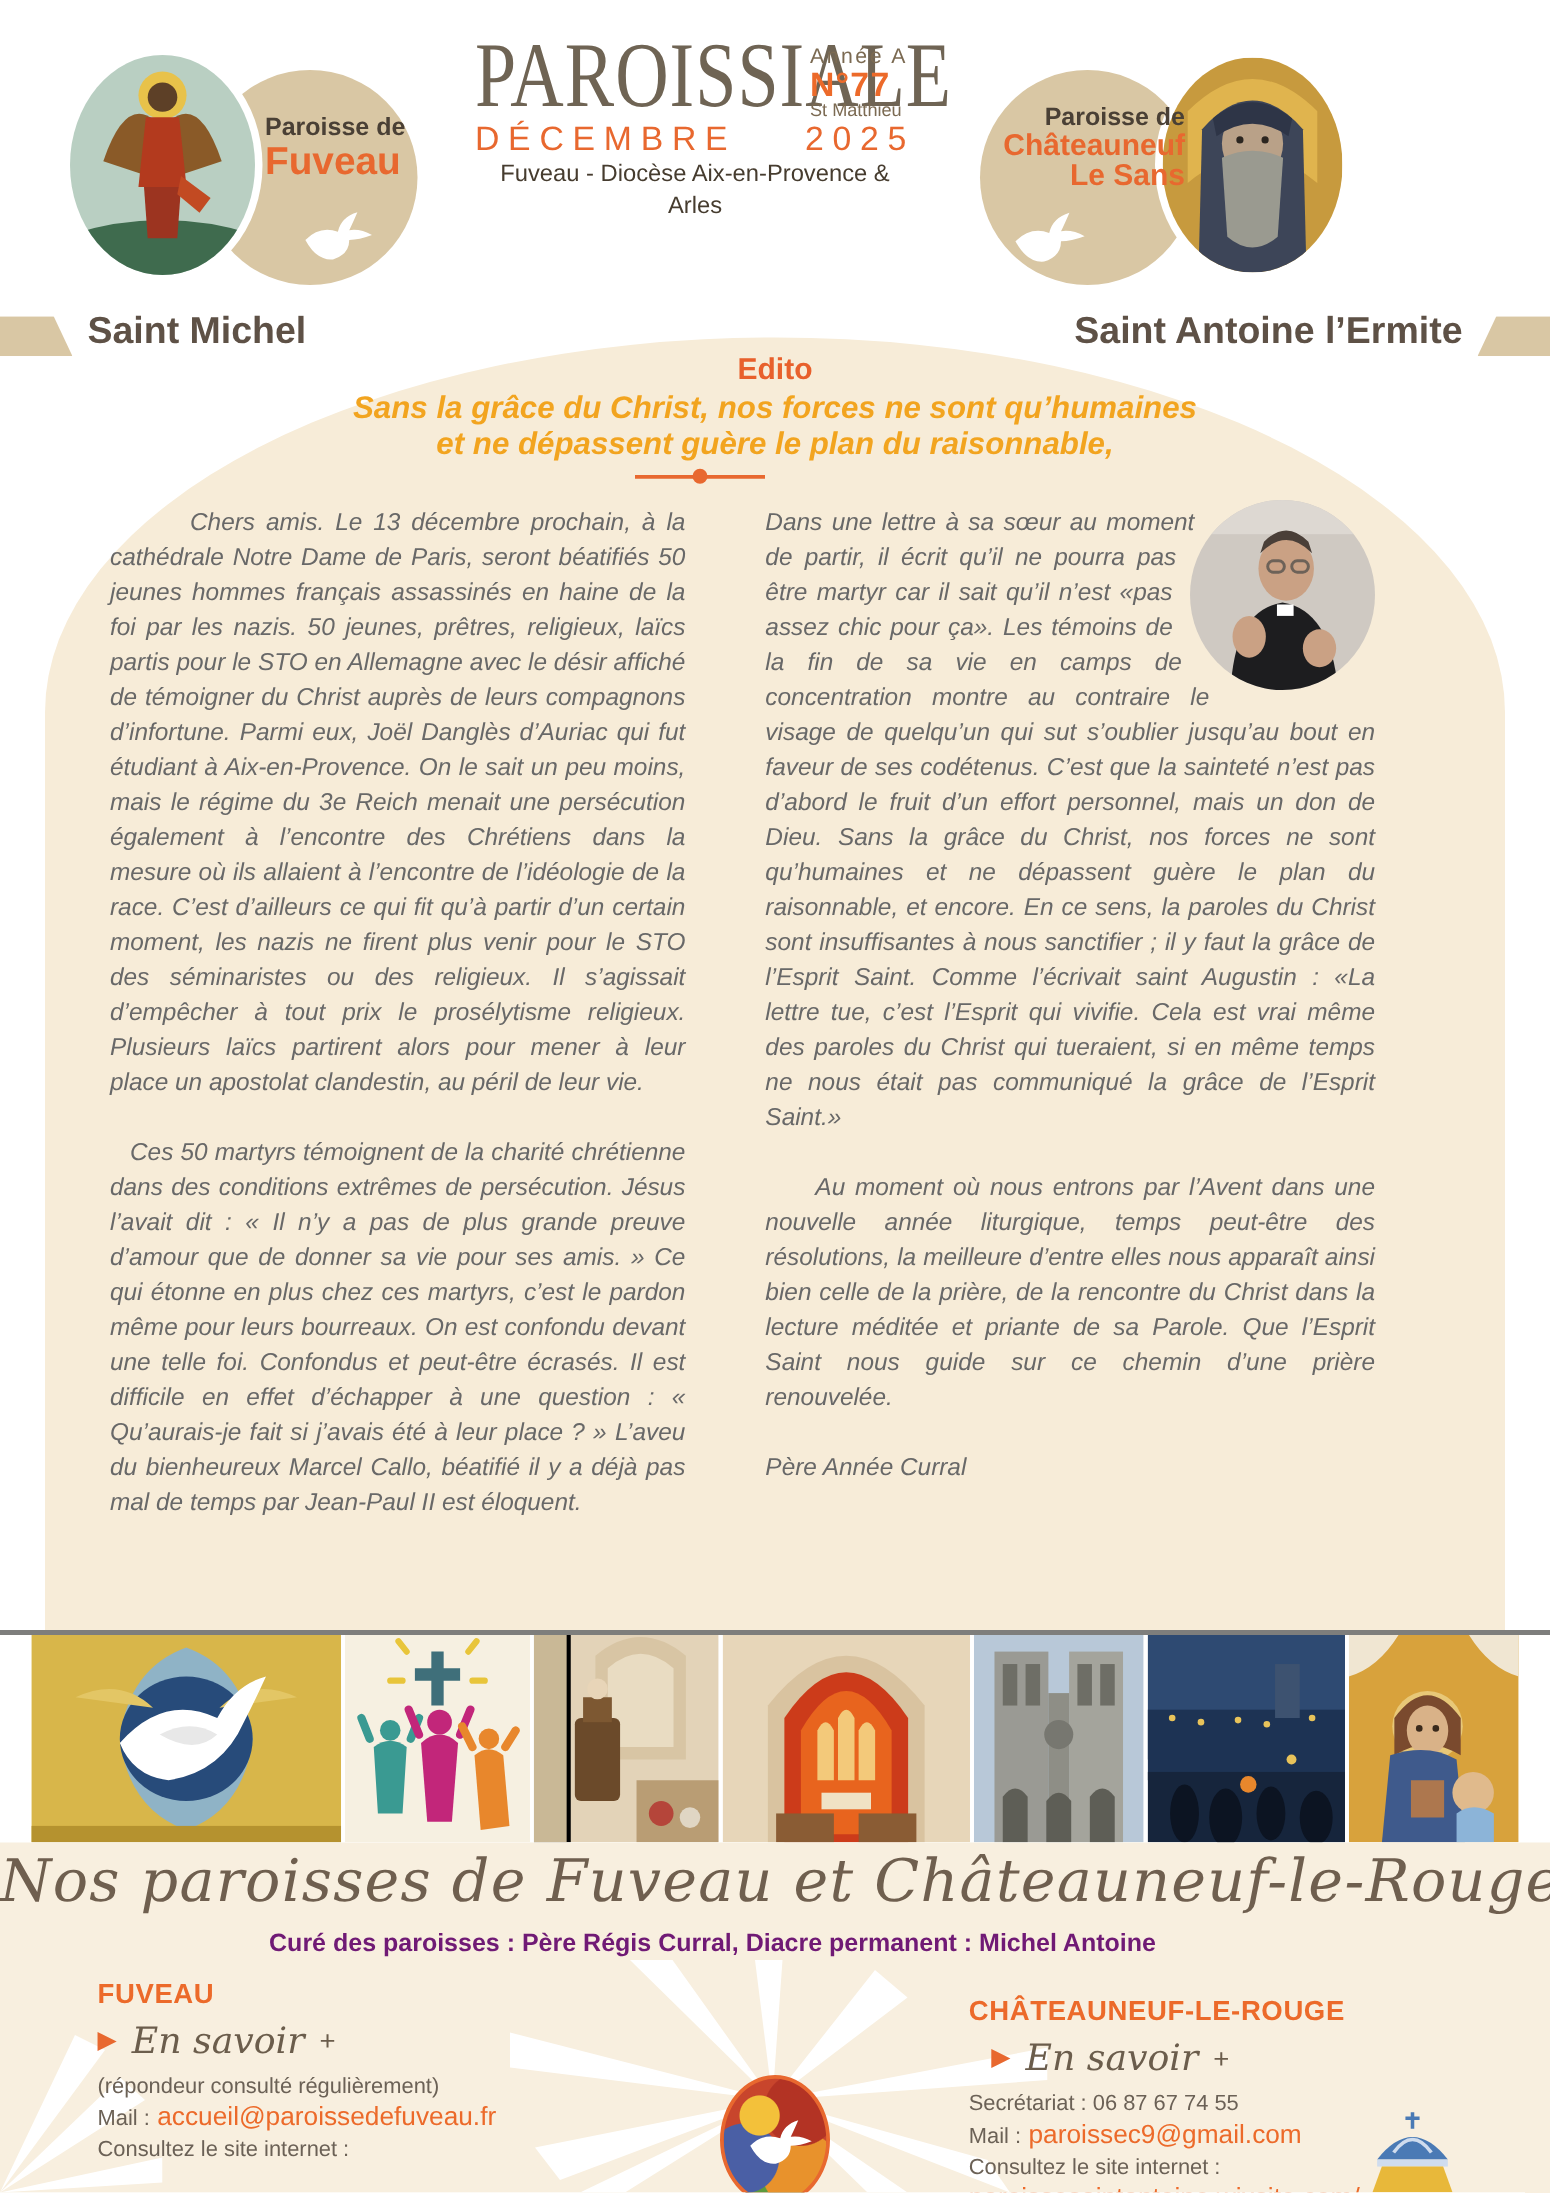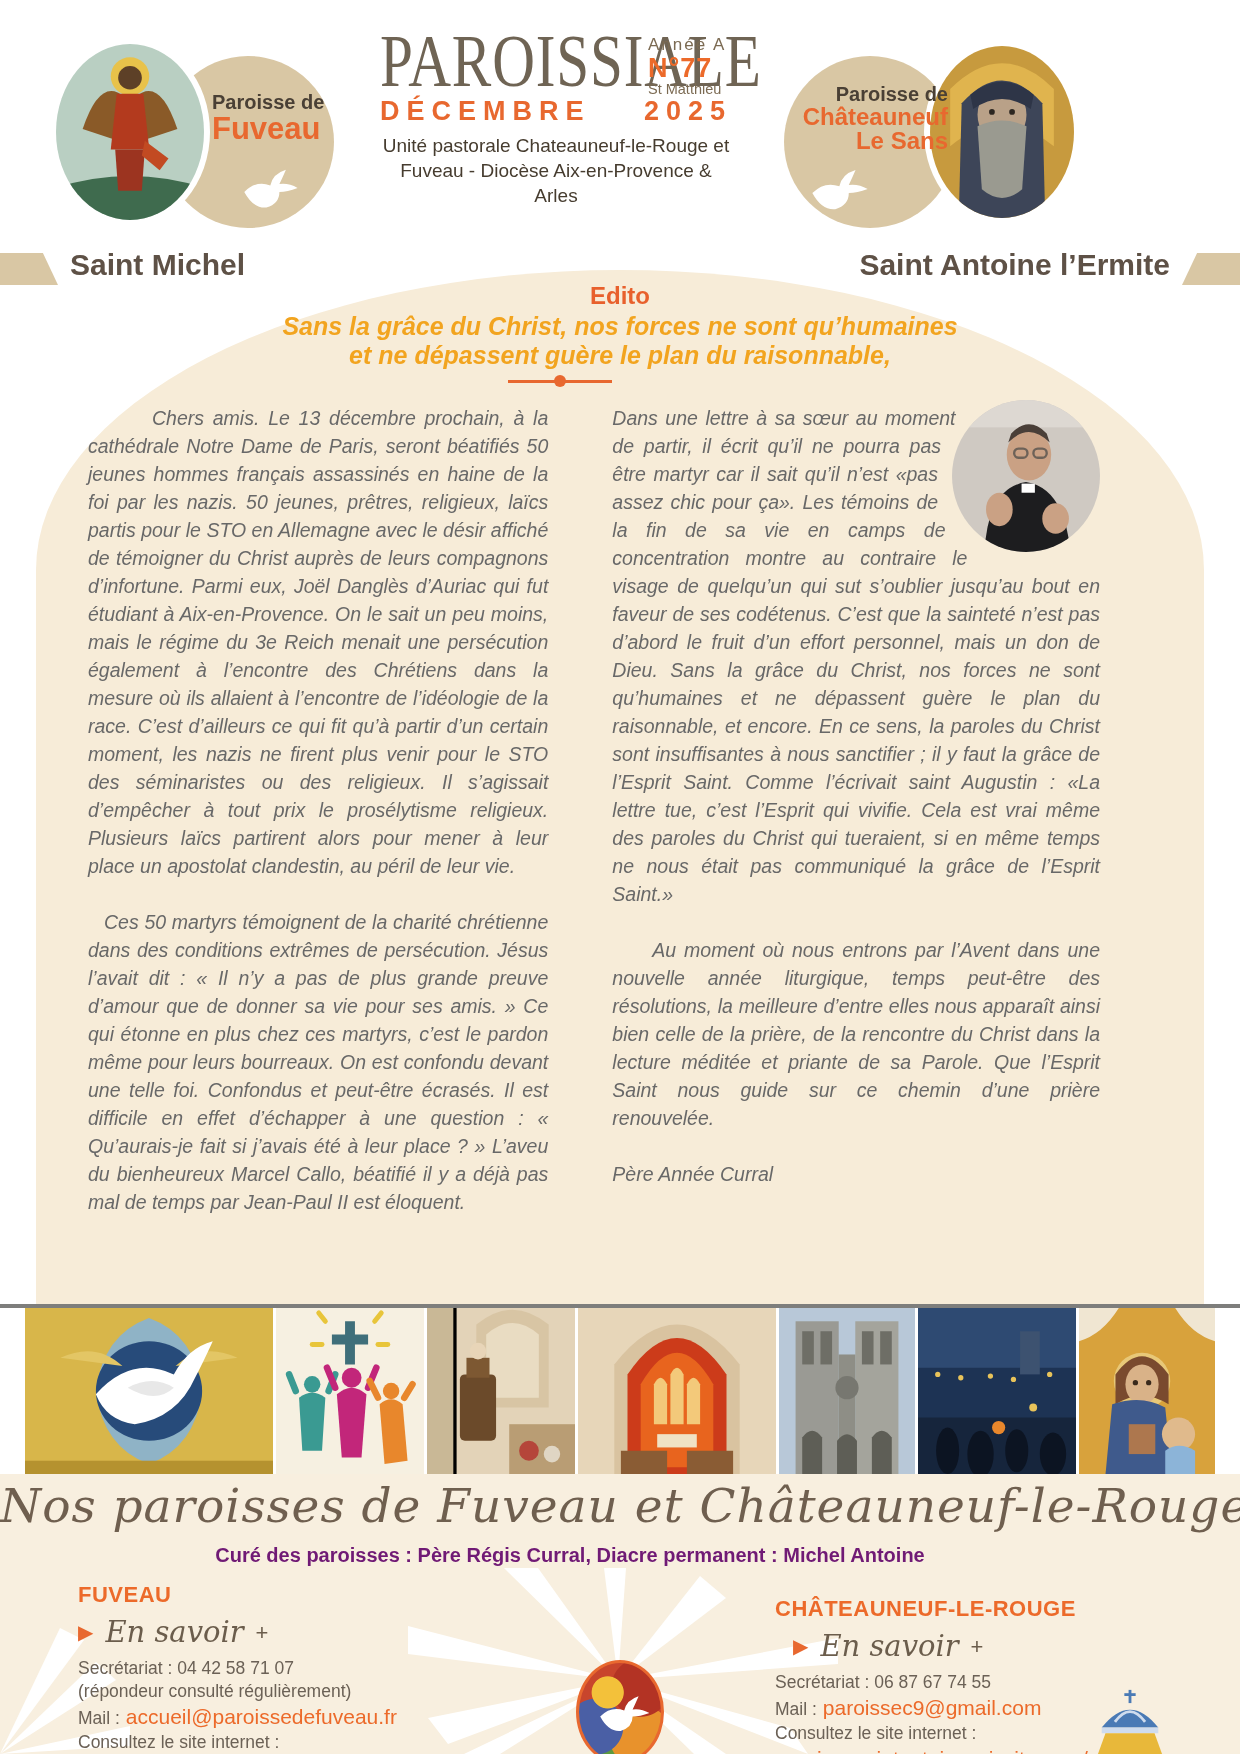--- a/index.html
+++ b/index.html
@@ -32,21 +32,21 @@
 
   
   .masthead { position:absolute; left:380px; top:30px; width:354px; }
   .mast-title { font-family:"Liberation Serif", serif; color:#6f6454; font-size:74px; line-height:62px; letter-spacing:1px; white-space:nowrap; }
   .mast-title.squeeze { display:inline-block; transform:scaleX(0.80); transform-origin:left top; }
   .issue { position:absolute; left:268px; top:6px; line-height:1.05; white-space:nowrap; }
   .issue .ann { font-size:17px; color:#7b6a52; letter-spacing:2px; }
   .issue .num { font-size:27px; font-weight:bold; color:#ec6a2a; letter-spacing:1px; }
   .issue .stm { font-size:14.5px; color:#7b6a52; }
   .month-row { display:flex; justify-content:space-between; margin-top:4px; width:352px;
-               color:#e8682f; font-size:27px; font-weight:bold; }
+               color:#e8682f; font-size:27px; font-weight:normal; }
   .month-row span { letter-spacing:7px; }
   .mast-sub { margin-top:6px; text-align:center; width:352px; color:#463c2f; font-size:19px; line-height:25px; font-weight:500; }
 
   
   .saint-label { position:absolute; top:248px; font-size:30px; font-weight:bold; color:#5e5146; }
   #saint-left  { left:70px; }
   #saint-right { right:70px; }
   .wedge { position:absolute; top:253px; width:58px; height:32px; background:#d9c7a4; }
   #wedge-left  { left:0;  clip-path:polygon(0 0, 74% 0, 100% 100%, 0 100%); }
   #wedge-right { right:0; clip-path:polygon(26% 0, 100% 0, 100% 100%, 0 100%); }
@@ -176,21 +176,20 @@
     <div><span class="mast-title squeeze">PAROISSIALE</span></div>
     <div class="issue">
       <div class="ann">Année A</div>
       <div class="num">N°77</div>
       <div class="stm">St Matthieu</div>
     </div>
     <div class="month-row">
       <span>DÉCEMBRE</span>
       <span>2025</span>
     </div>
-    <div class="mast-sub">Unité pastorale Chateauneuf-le-Rouge et</div>
     <div class="mast-sub" style="margin-top:0;">Fuveau - Diocèse Aix-en-Provence &amp; Arles</div>
   </div>
 
   <div class="wedge" id="wedge-left"></div>
   <div class="wedge" id="wedge-right"></div>
   <div class="saint-label" id="saint-left">Saint Michel</div>
   <div class="saint-label" id="saint-right">Saint Antoine l’Ermite</div>
 
   <div class="dome"></div>
   <div class="edito-head" style="left:50px;">Edito</div>
@@ -379,21 +378,20 @@
   <div class="script-title">Nos paroisses de Fuveau et Châteauneuf-le-Rouge</div>
   <div class="clergy">Curé des paroisses : Père Régis Curral, Diacre permanent : Michel Antoine</div>
 
   <div class="contact" id="contact-fuveau">
     <div class="parish-name">FUVEAU</div>
     <div class="more-row">
       <span class="tri">▶</span>
       <span class="more-script">En savoir</span>
       <span class="more-plus">+</span>
     </div>
-    <div class="c-line">Secrétariat : 04 42 58 71 07</div>
     <div class="c-line">(répondeur consulté régulièrement)</div>
     <div class="inline-row">
       <span class="c-line">Mail :</span>
       <span class="c-strong">accueil@paroissedefuveau.fr</span>
     </div>
     <div class="c-line">Consultez le site internet :</div>
 
   </div>
 
   <div class="contact" id="contact-chato">

